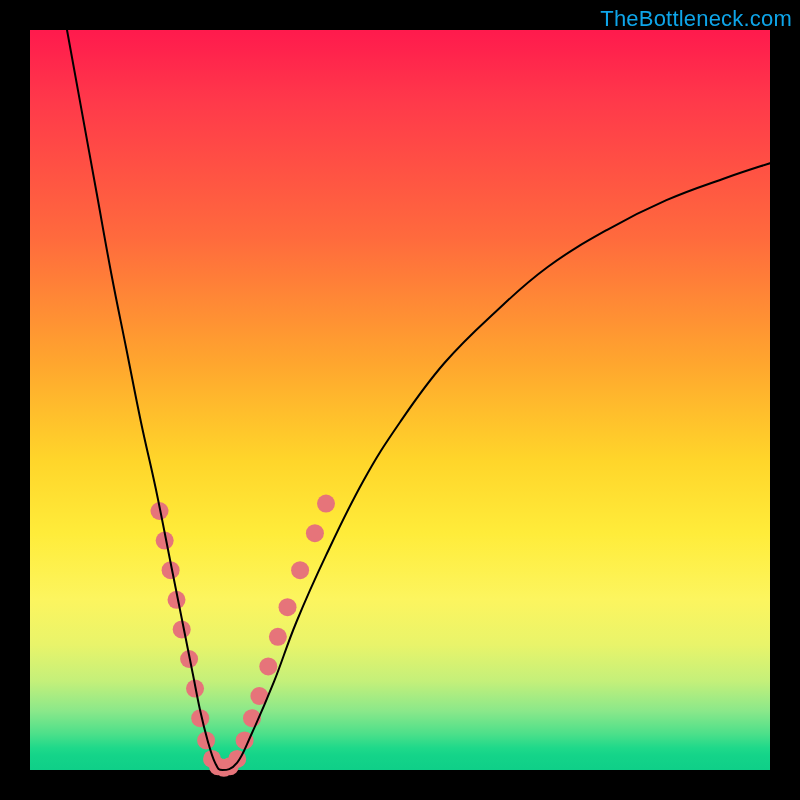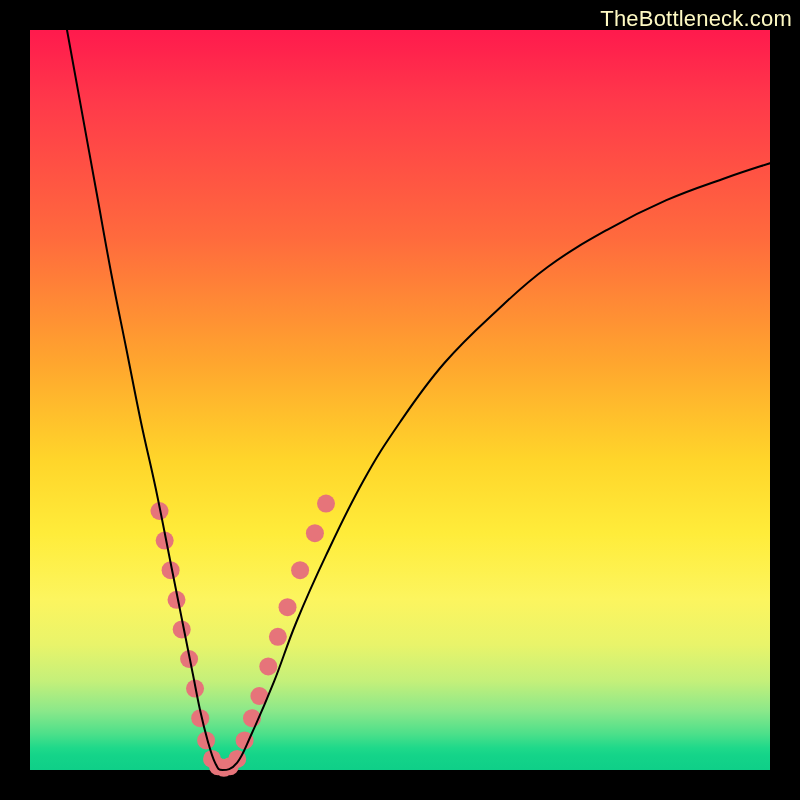--- a/index.html
+++ b/index.html
@@ -38,21 +38,21 @@
       #4fe08a 95%,
       #1fd98a 97%,
       #14d489 98%,
       #0fcf88 100%
     );
   }
   .watermark {
     position: absolute;
     top: 6px;
     right: 8px;
-    color: #fef9c3;
+    color: #0ea5e9;
     font-size: 22px;
     font-weight: 500;
     letter-spacing: 0.2px;
     user-select: none;
   }
   svg.overlay {
     position: absolute;
     left: 30px;
     top: 30px;
     width: 740px;

